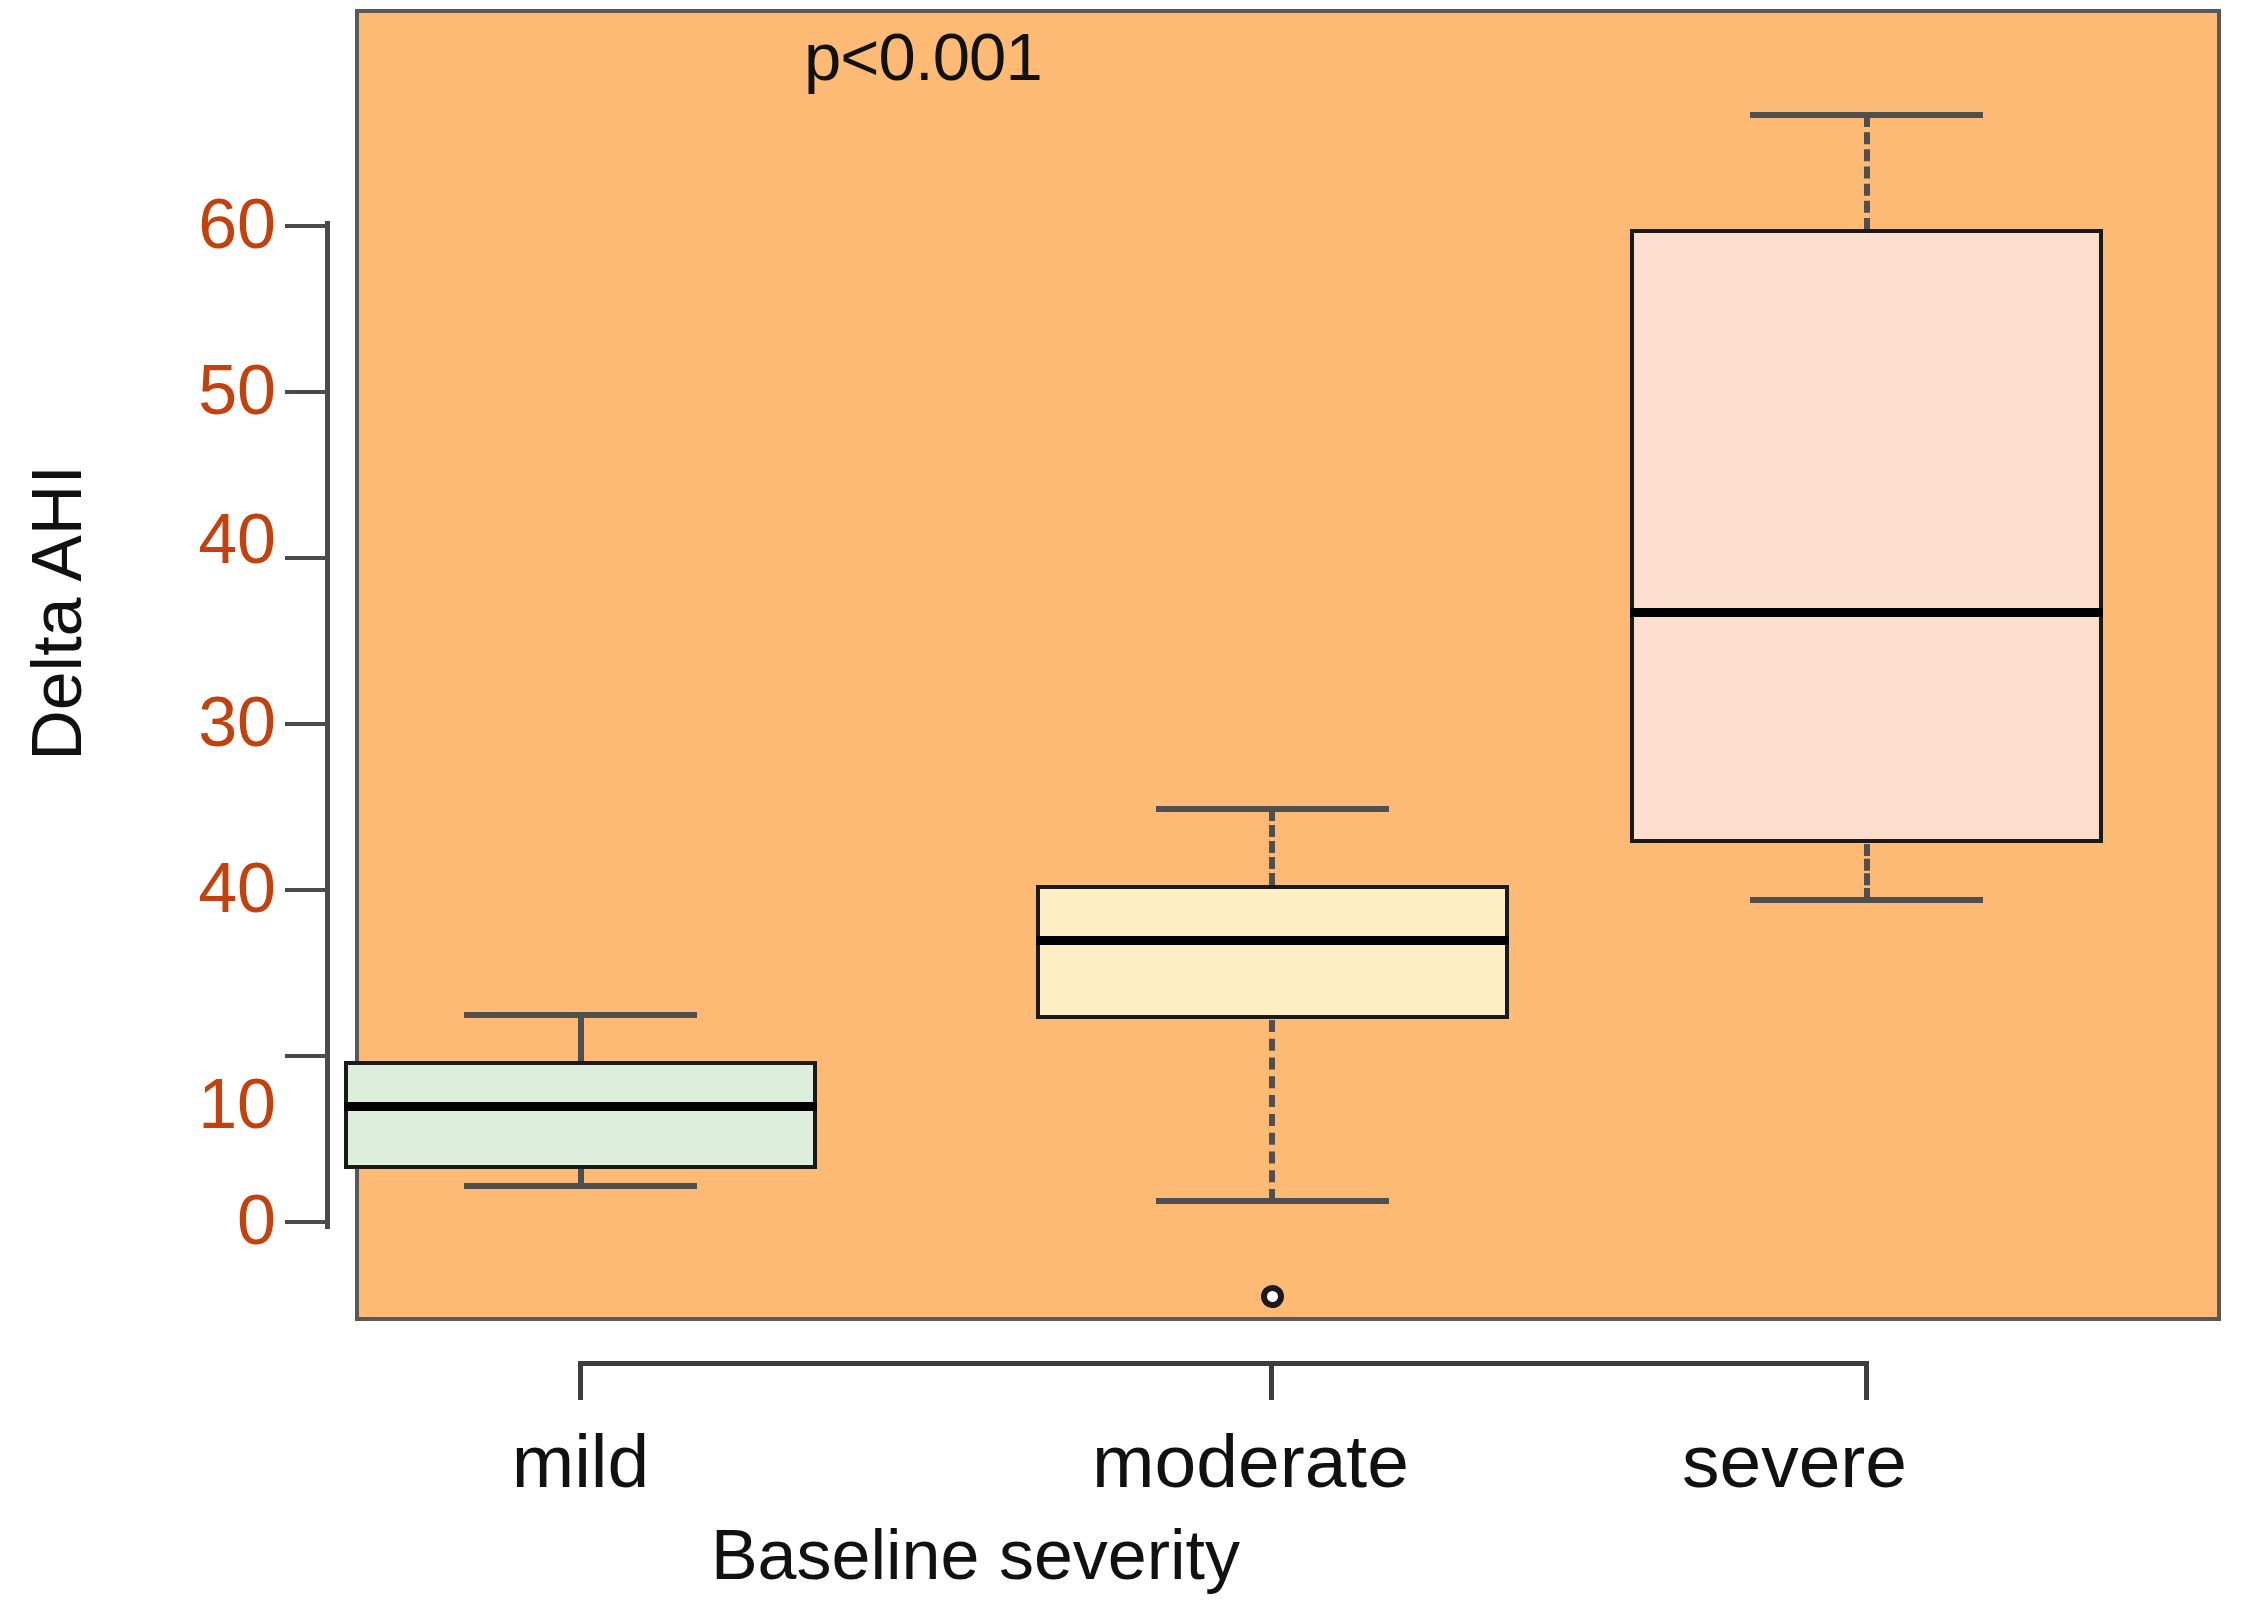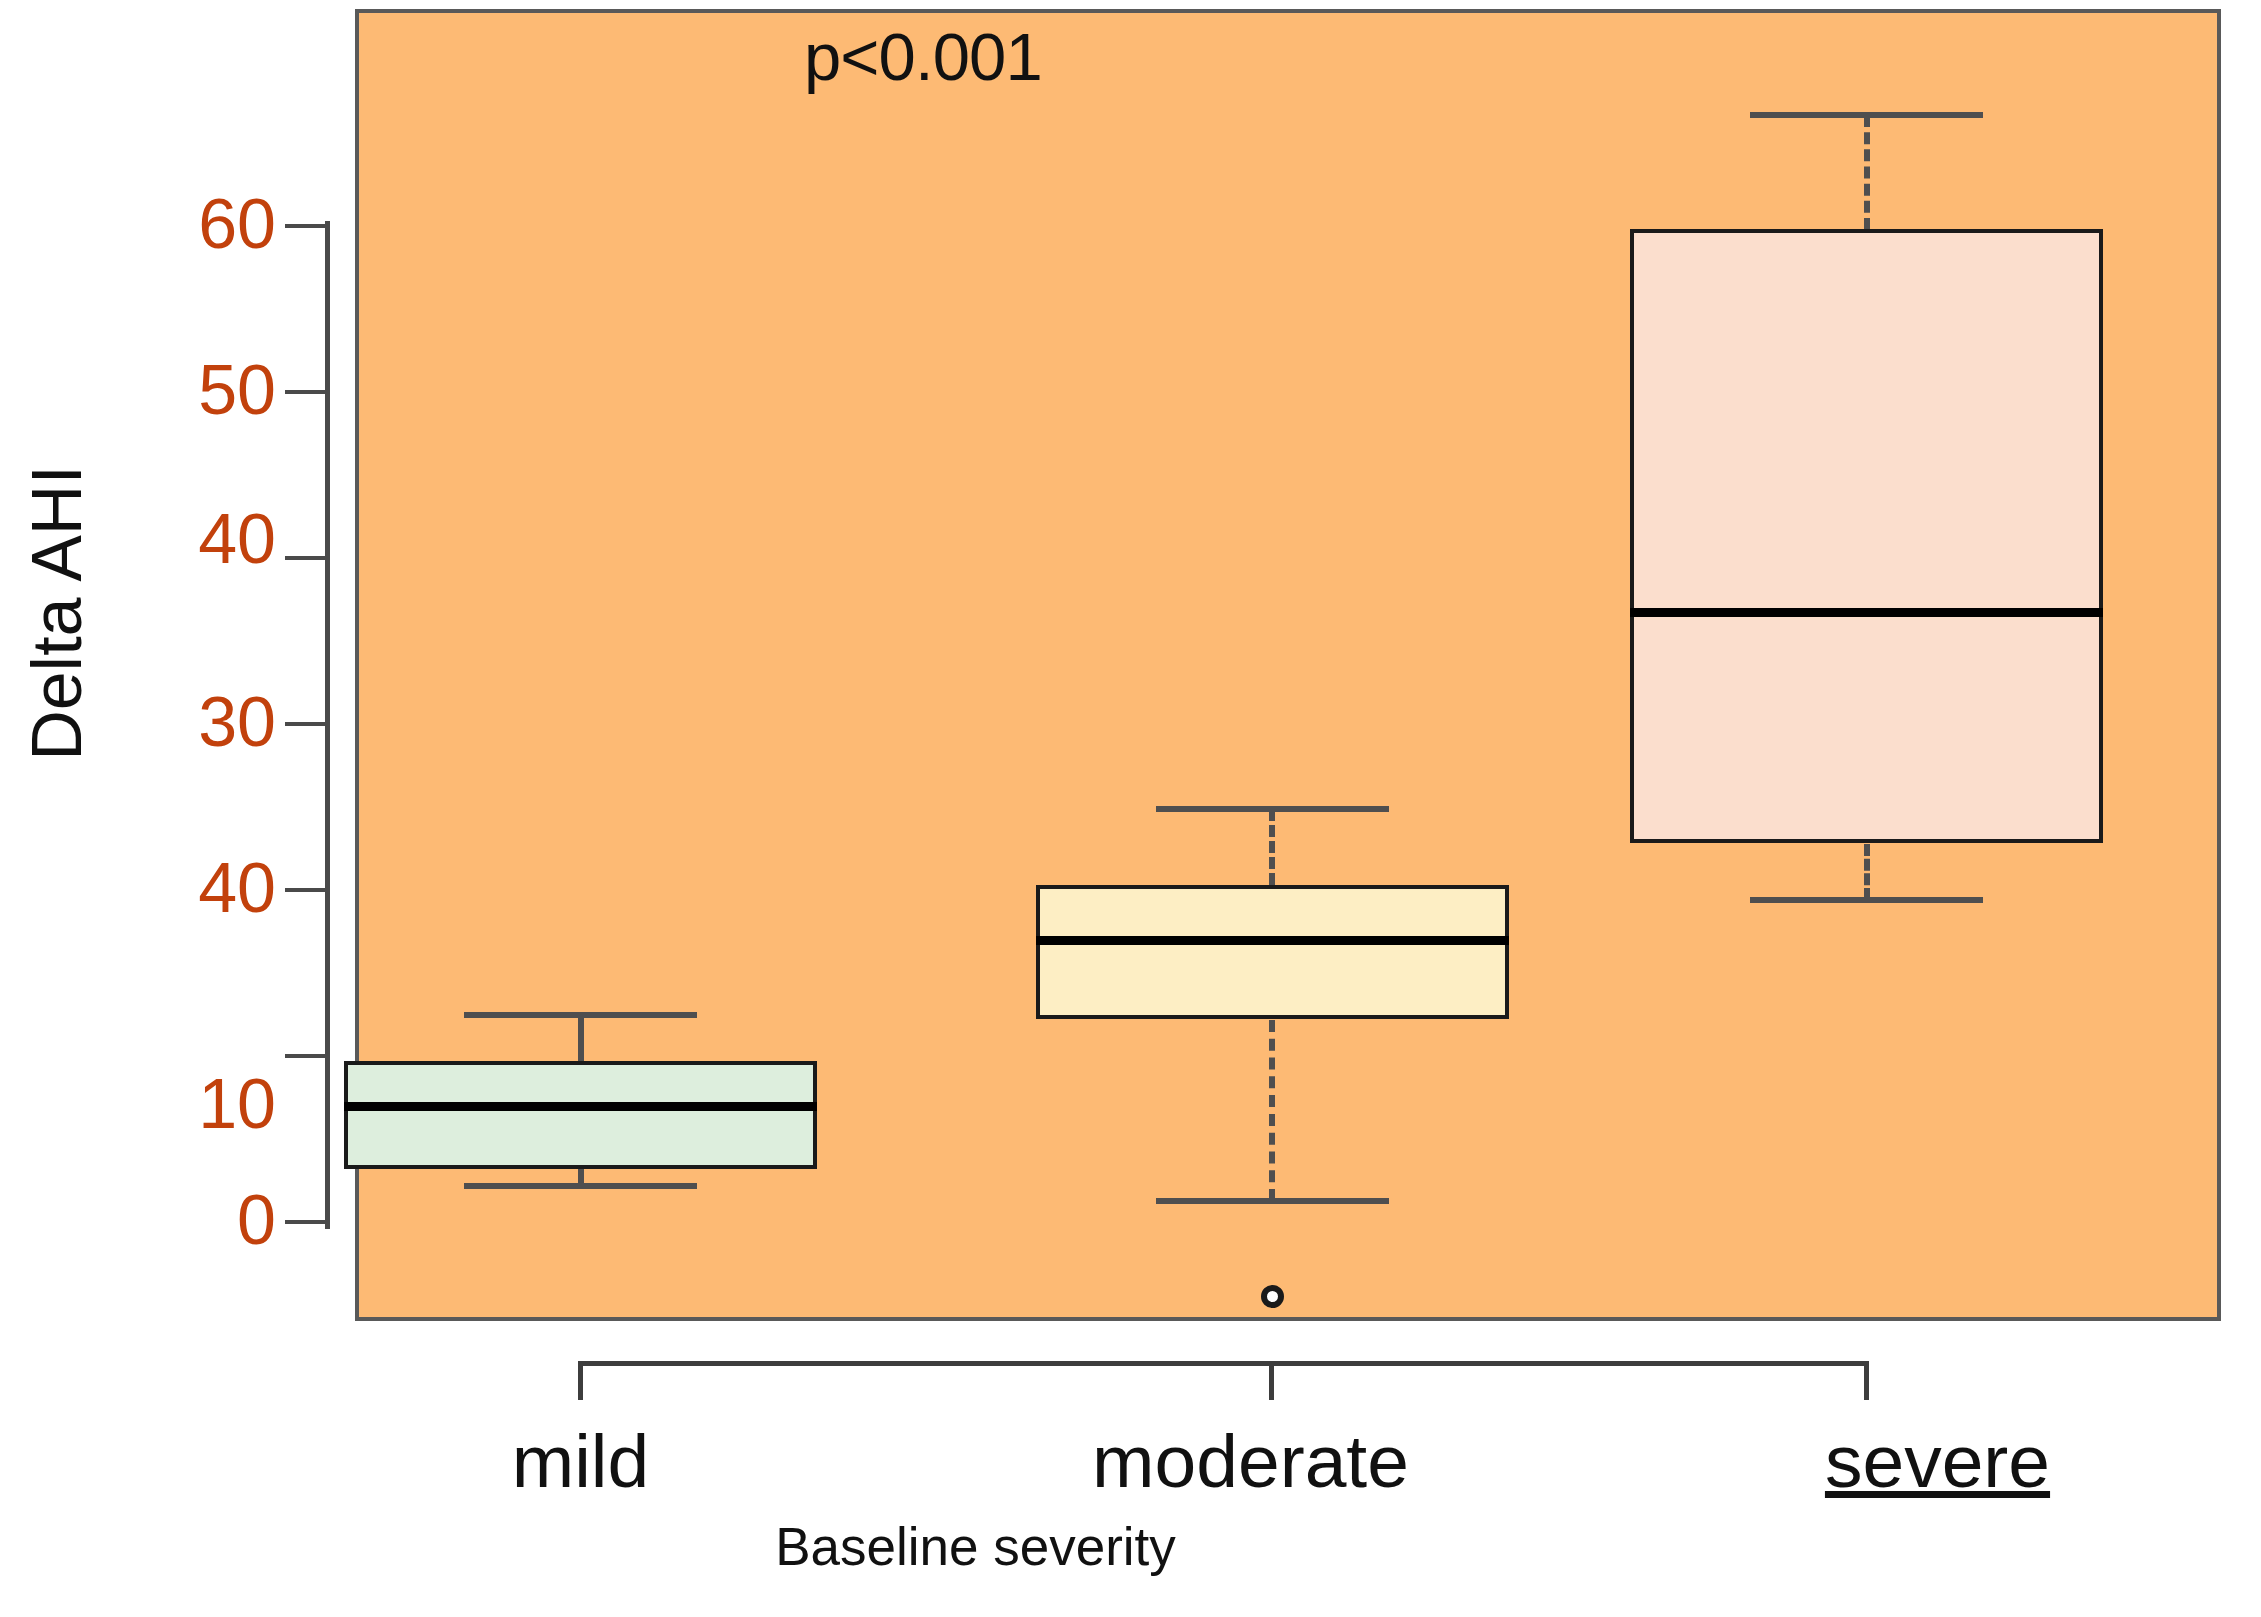--- a/index.html
+++ b/index.html
@@ -50,21 +50,21 @@
     width:1288px;height:5.3px;background:#3d3d3d;
   }
   .xtick{position:absolute;width:5.3px;height:39px;background:#3d3d3d;top:1361px;}
   .xlabel{
     position:absolute;top:1412px;
     font-size:75px;line-height:1;color:#111;
     text-align:center;white-space:nowrap;margin-top:12px;
   }
   #xtitle{
     position:absolute;left:0;top:1520px;width:1951px;
-    text-align:center;font-size:53px;line-height:1;color:#111;
+    text-align:center;font-size:70px;line-height:1;color:#111;
   }
 
   
   .boxgroup{position:absolute;top:0;left:0;width:100%;height:100%;}
   .box{
     position:absolute;
     border:4.4px solid #1a1a1a;
     box-sizing:border-box;
   }
   .median{position:absolute;height:8.8px;background:#000;}
@@ -131,18 +131,18 @@
 
   <div id="xaxis-line"></div>
   <div id="xticks">
       <div class="xtick" style="left: 578px;"></div>
       <div class="xtick" style="left: 1269px;"></div>
       <div class="xtick" style="left: 1864px;"></div>
     </div>
   <div id="xlabels">
       <div class="xlabel" style="left: 274px; width: 613px;">mild</div>
       <div class="xlabel" style="left: 944px; width: 613px;">moderate</div>
-      <div class="xlabel" style="left: 1631px; width: 613px; text-decoration: underline;">severe</div>
+      <div class="xlabel" style="left: 1488px; width: 613px;">severe</div>
     </div>
   <div id="xtitle">Baseline severity</div>
 
 </div>
 
 
 </body></html>

